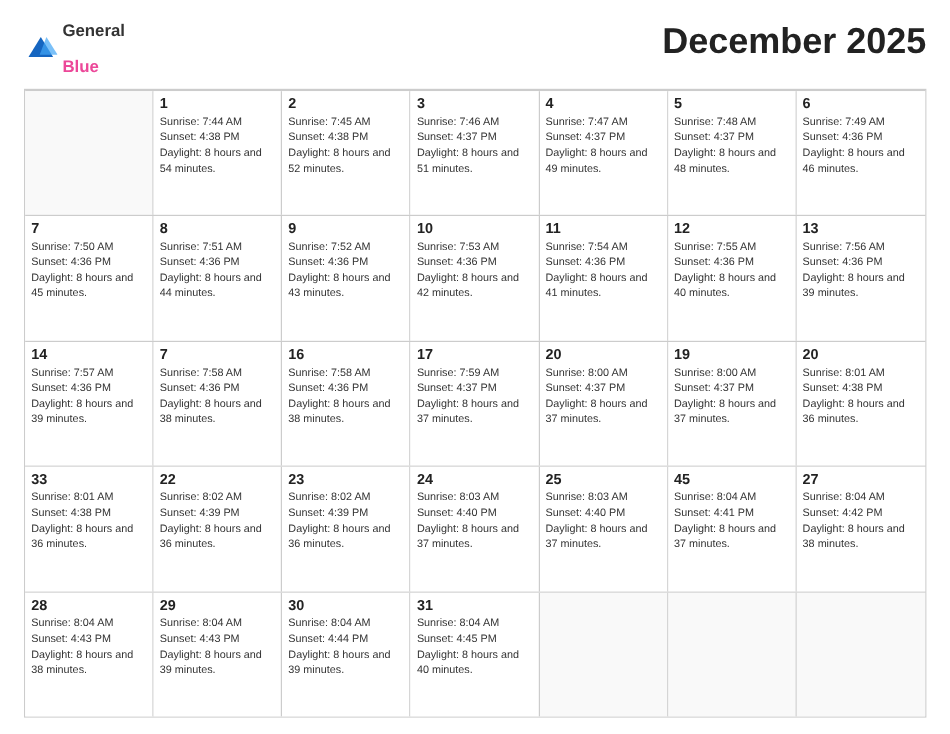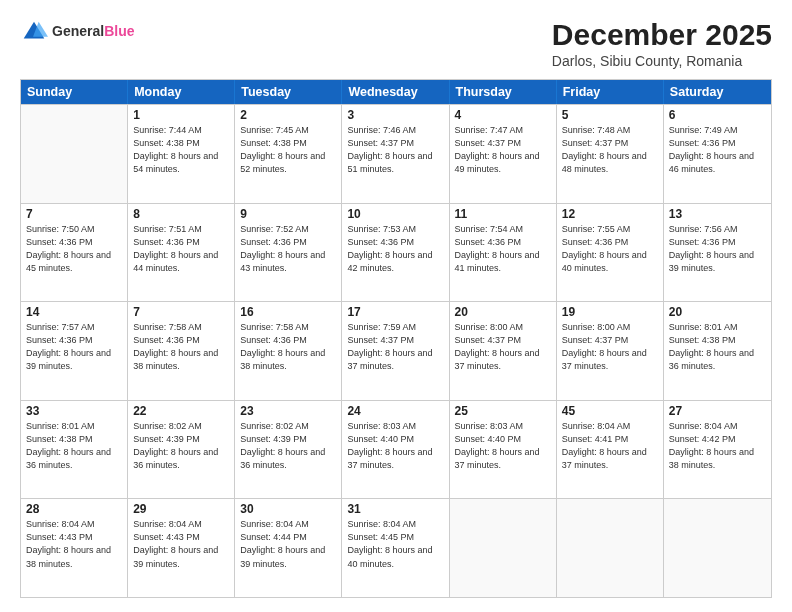--- a/index.html
+++ b/index.html
@@ -24,24 +24,25 @@
       align-items: flex-start;
       margin-bottom: 10px;
     }
     .logo {
       display: flex;
       align-items: center;
       gap: 4px;
     }
     .logo-text {
       display: flex;
-      flex-direction: row;
+      flex-direction: column;
       font-size: 14px;
       font-weight: bold;
       line-height: 1.1;
+      gap: 15px;
     }
     .logo-general { color: #333; }
     .logo-blue { color: #ec4899; }
     .logo-icon {
       width: 28px;
       height: 28px;
     }
     .title-block {
       text-align: left;
     }
@@ -120,34 +121,24 @@
         <polygon points="15,4 26,22 4,22" fill="#1565c0"></polygon>
         <polygon points="20,4 30,20 14,20" fill="#42a5f5" opacity="0.7"></polygon>
       </svg>
       <div class="logo-text">
         <span class="logo-general">General</span>
         <span class="logo-blue">Blue</span>
       </div>
     </div>
     <div class="title-block">
       <div class="main-title">December 2025</div>
-      <div class="subtitle">Darlos, Sibiu County, Romania</div>
     </div>
   </div>
 
   <div class="calendar">
-    <div class="cal-header-row">
-    <div class="cal-header-cell">Sunday</div>
-        <div class="cal-header-cell">Monday</div>
-        <div class="cal-header-cell">Tuesday</div>
-        <div class="cal-header-cell">Wednesday</div>
-        <div class="cal-header-cell">Thursday</div>
-        <div class="cal-header-cell">Friday</div>
-        <div class="cal-header-cell">Saturday</div>
-      </div>
     <div class="cal-body">
     <div class="cal-row">
           <div class="cal-cell empty"></div>
           <div class="cal-cell">
             <div class="day-num">1</div>
             <div class="day-info">Sunrise: 7:44 AM<br>Sunset: 4:38 PM<br>Daylight: 8 hours and 54 minutes.</div>
           </div>
           <div class="cal-cell">
             <div class="day-num">2</div>
             <div class="day-info">Sunrise: 7:45 AM<br>Sunset: 4:38 PM<br>Daylight: 8 hours and 52 minutes.</div>

